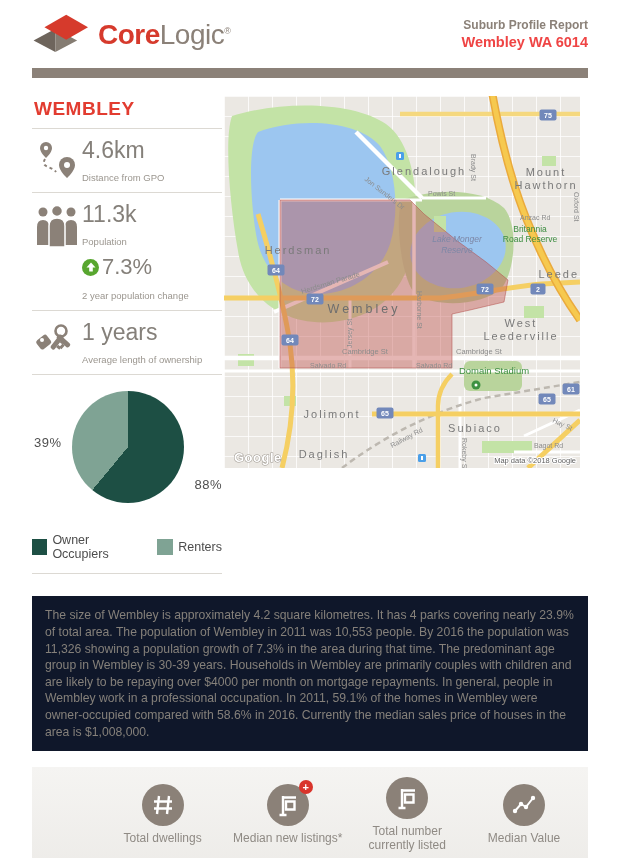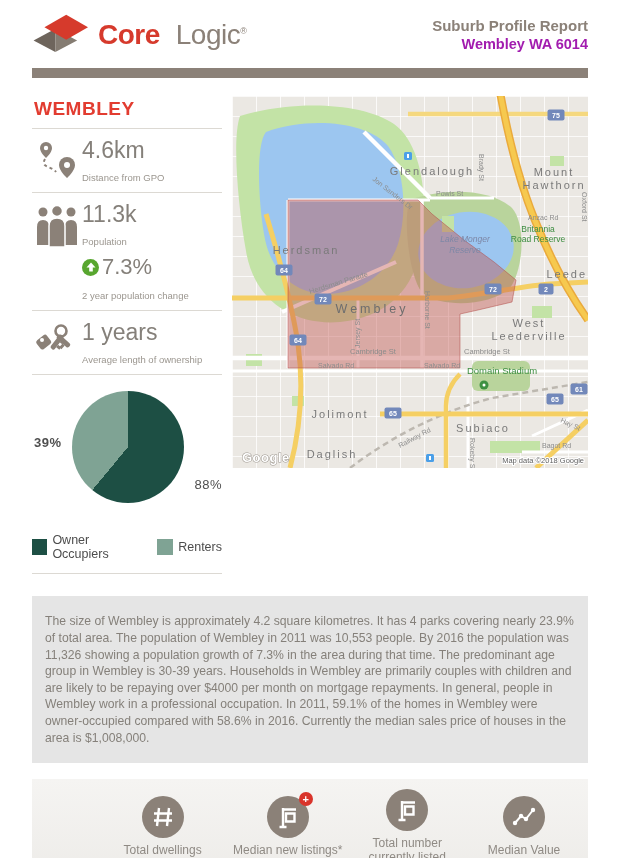--- a/index.html
+++ b/index.html
@@ -4,55 +4,55 @@
 <style>
   html,body{margin:0;padding:0;background:#fff;}
   body{width:620px;height:858px;font-family:"Liberation Sans",sans-serif;overflow:hidden;}
   .page{width:556px;margin:0 auto;padding-top:10px;}
 
   
   .hdr{display:flex;align-items:center;}
   .logo{display:flex;align-items:center;gap:10px;}
   .logo-text{font-size:28px;letter-spacing:-.5px;}
   .logo-text .core{color:#d63a2c;font-weight:bold;}
-  .logo-text .logic{color:#8b8178;font-weight:normal;margin-left:16px;}
+  .logo-text .logic{color:#8b8178;font-weight:normal;}
   .logo-text sup{font-size:9px;color:#8b8178;}
   .hdr-right{margin-left:auto;text-align:right;line-height:1.3;}
-  .report-title{color:#8b8178;font-weight:bold;font-size:15px;}
-  .suburb-title{color:#a21caf;font-weight:bold;font-size:14.5px;}
+  .report-title{color:#8b8178;font-weight:bold;font-size:12px;}
+  .suburb-title{color:#ef4444;font-weight:bold;font-size:14.5px;}
   .hdr-rule{height:10px;background:#8b8178;margin-top:8px;}
 
   
-  .main{display:flex;margin-top:18px;gap:10px;}
+  .main{display:flex;margin-top:18px;gap:2px;}
   .side{width:190px;flex:0 0 190px;}
   .suburb-name{color:#e23c30;font-weight:bold;font-size:19px;letter-spacing:.5px;margin:2px 0 8px 2px;}
   .srow{display:flex;align-items:flex-start;padding:9px 0;border-top:1px solid #dcd9d3;}
   .srow .ic{width:50px;flex:0 0 50px;display:flex;justify-content:center;margin-top:3px;}
   .sval{color:#85807a;font-size:23px;line-height:1.05;}
   .slab{color:#9b968f;font-size:9.5px;margin-top:10px;}
   .schange{display:flex;align-items:center;gap:3px;margin-top:7px;}
   .schange .pct{color:#85807a;font-size:22px;}
   .upcirc{width:17px;height:17px;border-radius:50%;background:#58a62f;display:flex;align-items:center;justify-content:center;}
 
   
   .pie-area{border-top:1px solid #dcd9d3;padding:14px 0 12px 0;}
   .pie-wrap{position:relative;height:128px;}
   .pie{position:absolute;left:40px;top:2px;width:112px;height:112px;border-radius:50%;}
   .pie-pct{position:absolute;font-size:13px;color:#4f4f4f;letter-spacing:.5px;}
-  .pct-renters{left:2px;top:46px;font-weight:bold;}
+  .pct-renters{left:2px;top:46px;}
   .pct-owners{right:0px;top:88px;}
   .legend{display:flex;align-items:center;gap:12px;margin-top:16px;padding-bottom:12px;border-bottom:1px solid #dcd9d3;}
   .lg-item{display:flex;align-items:center;gap:5px;}
   .lg-sq{width:16px;height:16px;}
   .lg-txt{font-size:12.5px;color:#4d4d4d;}
 
   .map-box{flex:1;line-height:0;}
 
   
-  .desc{background:#e5e5e5;margin-top:10px;padding:17px 13px;color:#85807a;font-size:12.2px;line-height:16.6px;}
+  .desc{background:#0f172a;margin-top:10px;padding:11px 13px;color:#85807a;font-size:12.2px;line-height:16.6px;}
 
   
   .stats{margin-top:16px;background:linear-gradient(#f5f4f2,#e9e7e3);padding:10px 0 6px 0;}
   .st-row{display:flex;align-items:center;}
   .c0{width:13%;}.c1{width:21%;}.c2{width:24%;}.c3{width:23%;}.c4{width:19%;}
   .st-col{text-align:center;}
   .circ-ic{width:42px;height:42px;border-radius:50%;background:#8b8178;display:inline-flex;align-items:center;justify-content:center;position:relative;}
   .circ-ic .badge{position:absolute;top:-4px;right:-4px;width:14px;height:14px;border-radius:50%;background:#d9342b;color:#fff;font-size:11px;font-weight:bold;line-height:14px;text-align:center;}
   .col-lab{display:block;color:#8f8a84;font-size:12px;margin-top:5px;}
   .st-divider{border-top:1px solid #d8d5d0;margin:9px 0 0 0;}

